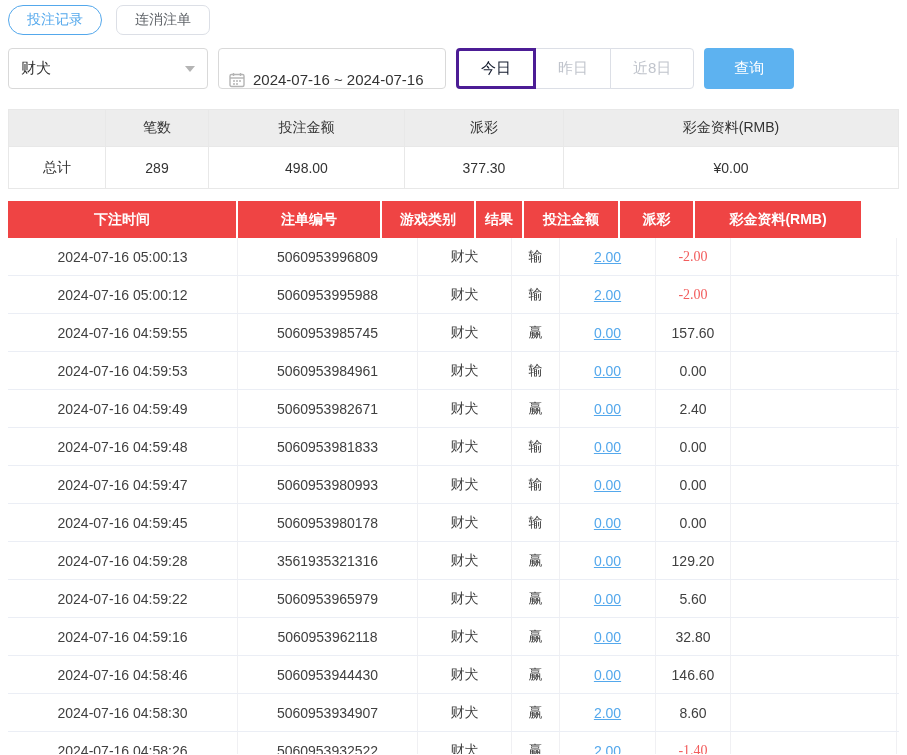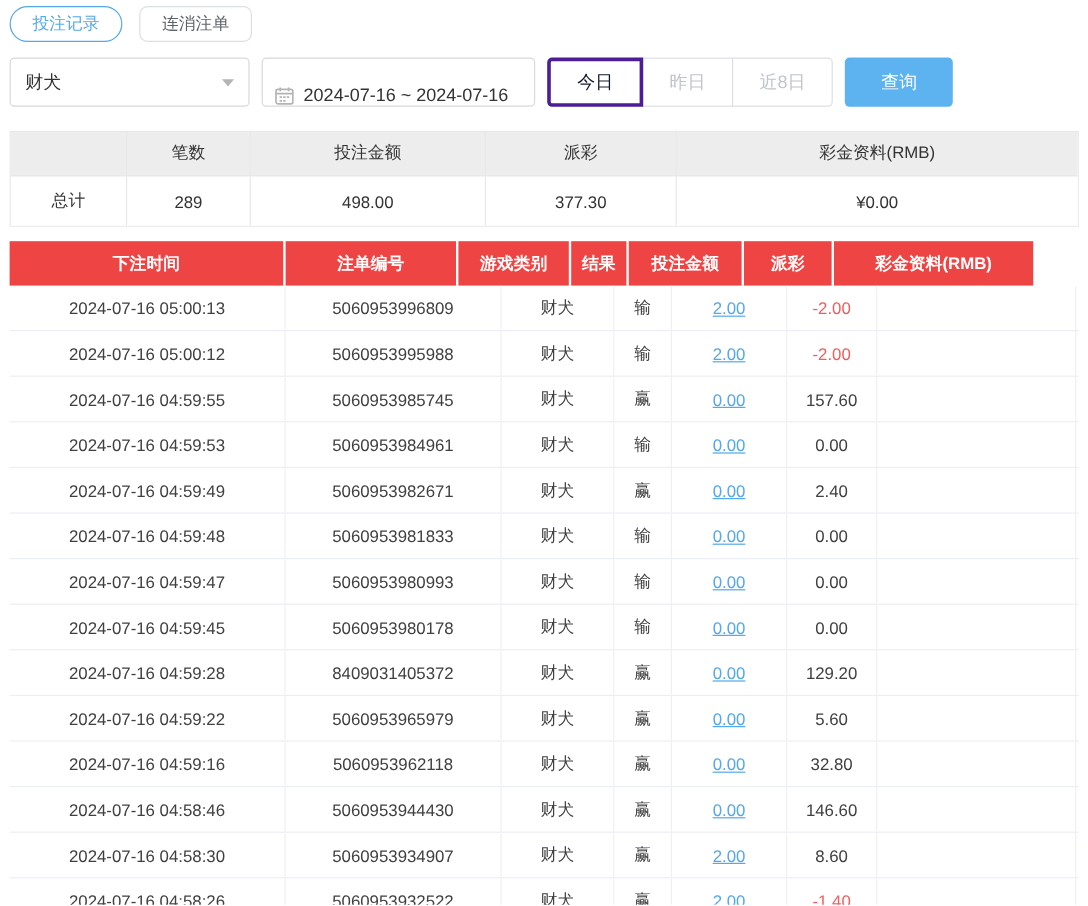--- a/index.html
+++ b/index.html
@@ -52,21 +52,21 @@
   .records .body { height:516px; overflow:hidden; }
   .tr { display:flex; height:38px; border-bottom:1px solid #ebeef5; }
   .td { display:flex; align-items:center; justify-content:center; font-size:14px; color:#404040;
     border-right:1px solid #f0f0f3; }
   .td:last-child { border-right:1px solid #f0f0f3; }
   .c-time{width:230px;} .c-order{width:180px;} .c-game{width:94px;} .c-result{width:48px;}
   .c-amount{width:96px;} .c-payout{width:75px;} .c-bonus{width:166px;}
   .th.c-time{width:228px;} .th.c-order{width:142px;} .th.c-game{width:92px;} .th.c-result{width:46px;}
   .th.c-amount{width:94px;} .th.c-payout{width:73px;} .th.c-bonus{width:166px;}
   .amount-link { color:#54a8ec; text-decoration:underline; cursor:pointer;text-align:center; }
-  .neg { color:#f25d5d; }
+  .neg { color:#f25d5d;font-family:Liberation Serif, serif; }
 </style>
 </head>
 <body>
 
 <div class="page">
 
   <div class="tabs">
     <div class="tab active">投注记录</div>
     <div class="tab plain">连消注单</div>
   </div>
@@ -220,21 +220,21 @@
     <div class="td c-result">输</div>
     <div class="td c-amount">
       <a class="amount-link">0.00</a>
     </div>
     <div class="td c-payout">0.00</div>
     <div class="td c-bonus"></div>
   </div>
 
   <div class="tr">
     <div class="td c-time">2024-07-16 04:59:28</div>
-    <div class="td c-order">8409031405372</div>
+    <div class="td c-order">3561935321316</div>
     <div class="td c-game">财犬</div>
     <div class="td c-result">赢</div>
     <div class="td c-amount">
       <a class="amount-link">0.00</a>
     </div>
     <div class="td c-payout">129.20</div>
     <div class="td c-bonus"></div>
   </div>
 
   <div class="tr">

